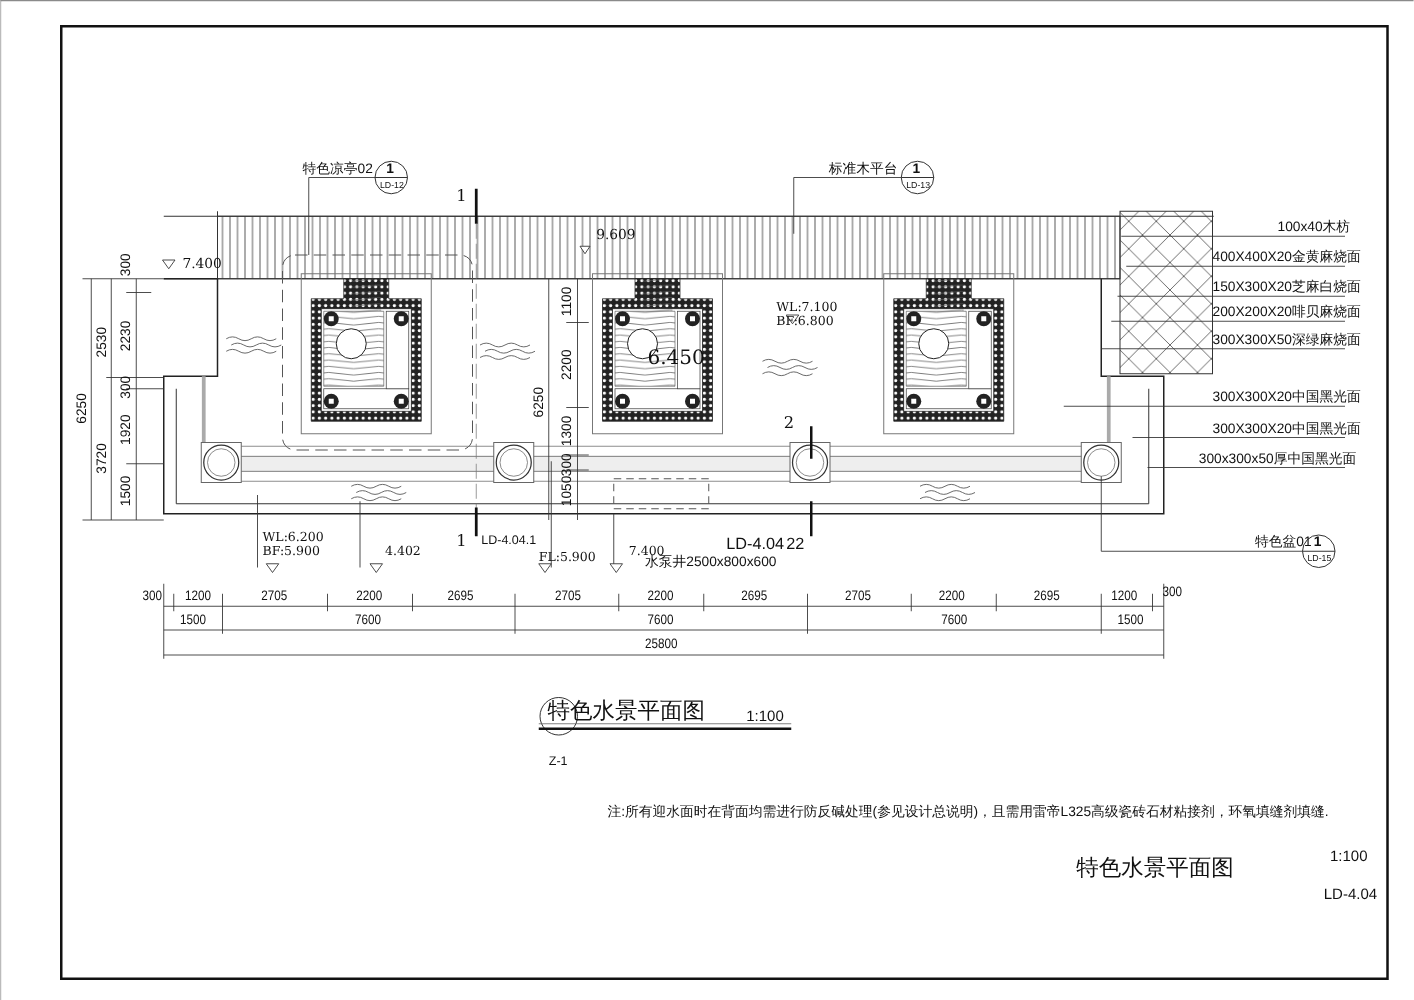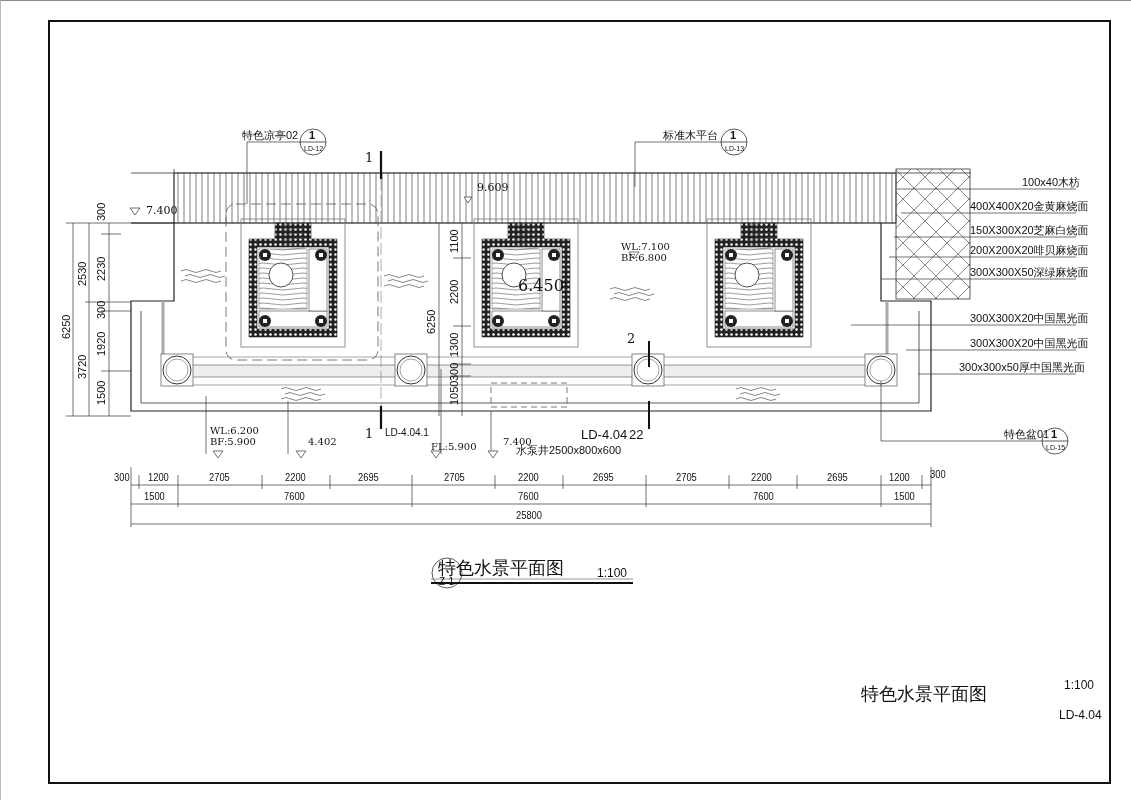--- a/index.html
+++ b/index.html
@@ -266,19 +266,20 @@
 
   <span class="t dim" style="left:143px;top:490px">1500</span>
   <span class="t dim" style="left:283px;top:490px">7600</span>
   <span class="t dim" style="left:517px;top:490px">7600</span>
   <span class="t dim" style="left:752px;top:490px">7600</span>
   <span class="t dim" style="left:893px;top:490px">1500</span>
   <span class="t dim" style="left:515px;top:509px">25800</span>
 
   <span class="t" style="left:437px;top:558px;font-size:18px">特色水景平面图</span>
   <span class="t" style="left:596px;top:566px;font-size:12px">1:100</span>
-  <span class="t" style="left:438px;top:576px;font-size:10px">Z-1</span>
-
+  <span class="t" style="left:438px;top:604px;font-size:10px">Z-1</span>
+
+  <span class="t note" style="left:485px;top:644px">注:所有迎水面时在背面均需进行防反碱处理(参见设计总说明)，且需用雷帝L325高级瓷砖石材粘接剂，环氧填缝剂填缝.</span>
 
   <span class="t title-big" style="left:860px;top:684px">特色水景平面图</span>
   <span class="t small" style="left:1063px;top:678px;font-size:12px">1:100</span>
   <span class="t small" style="left:1058px;top:708px;font-size:12px">LD-4.04</span>
 </div>
 
 </body></html>

